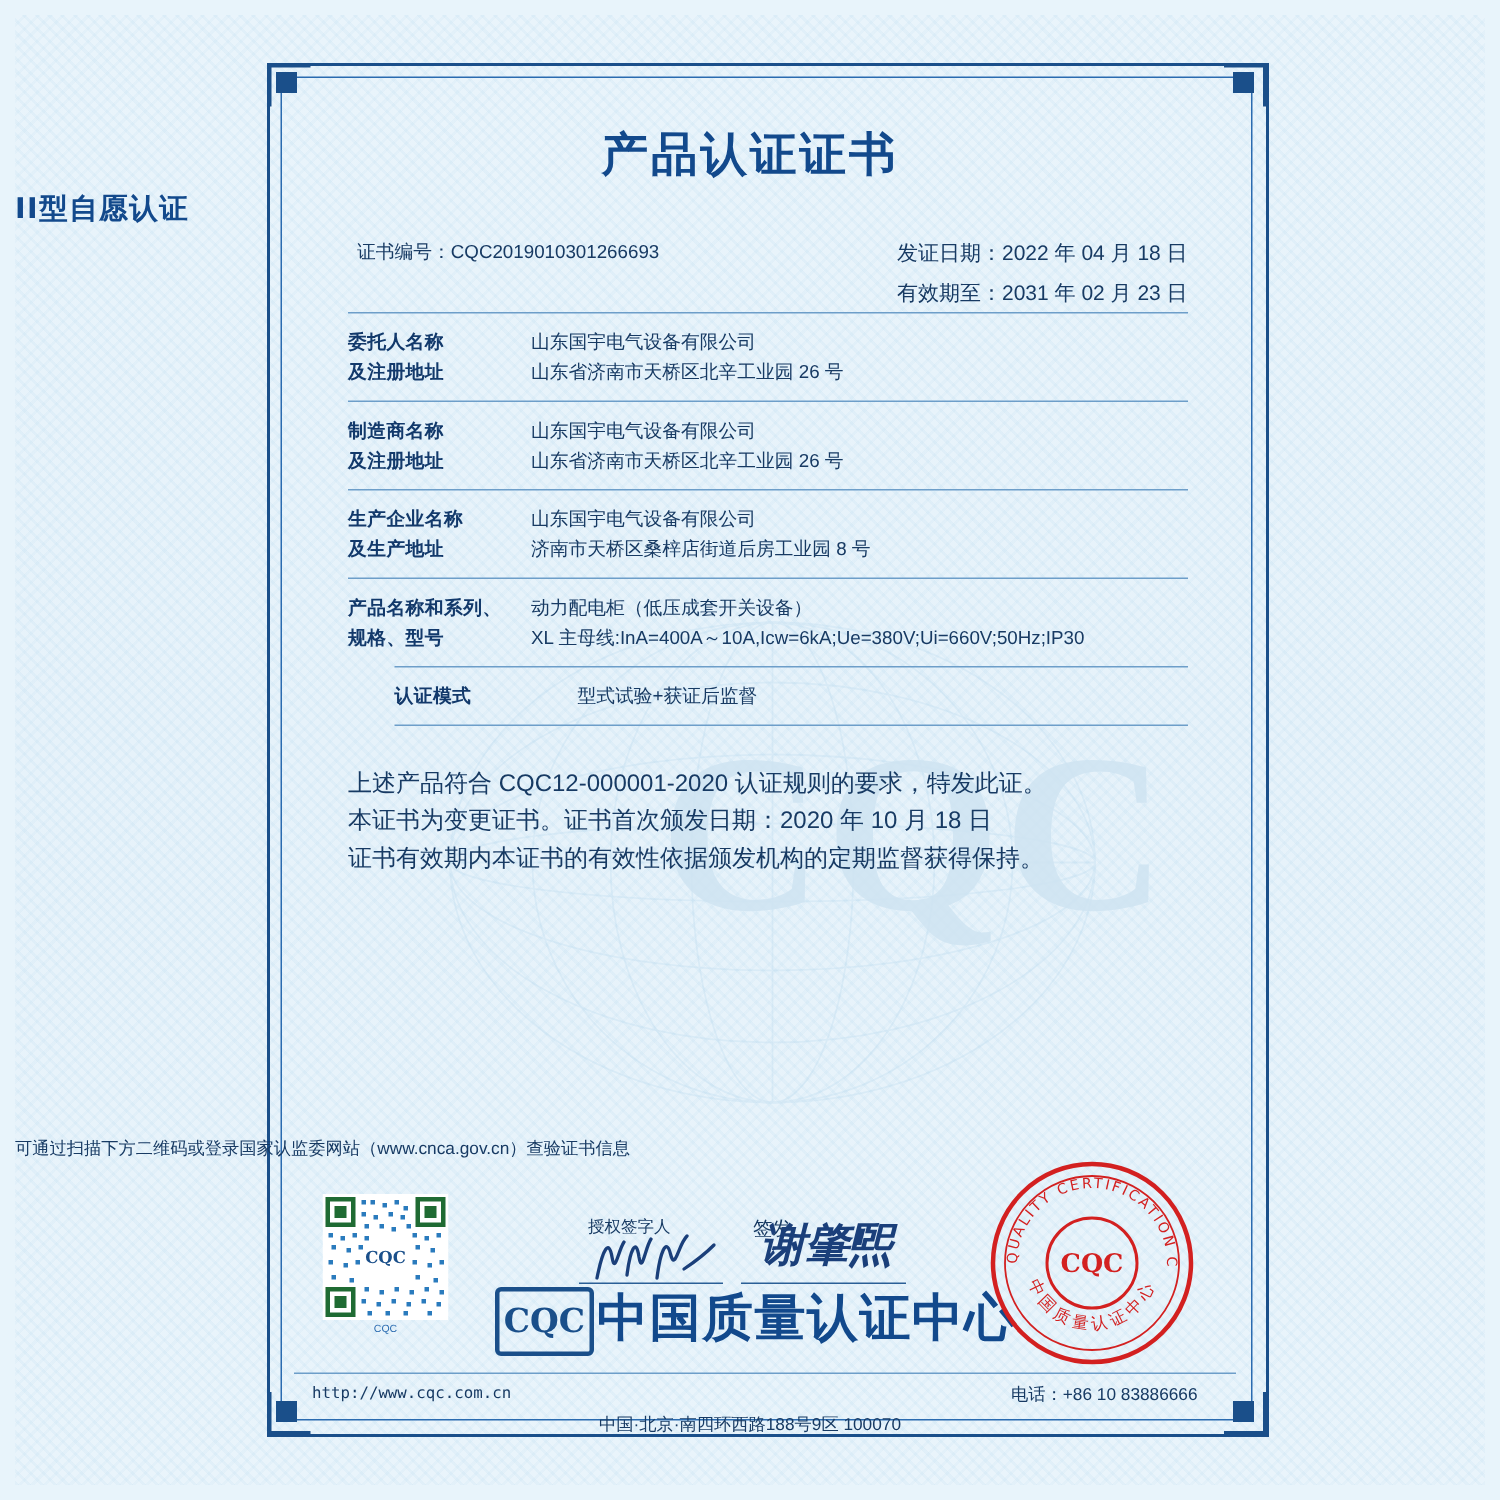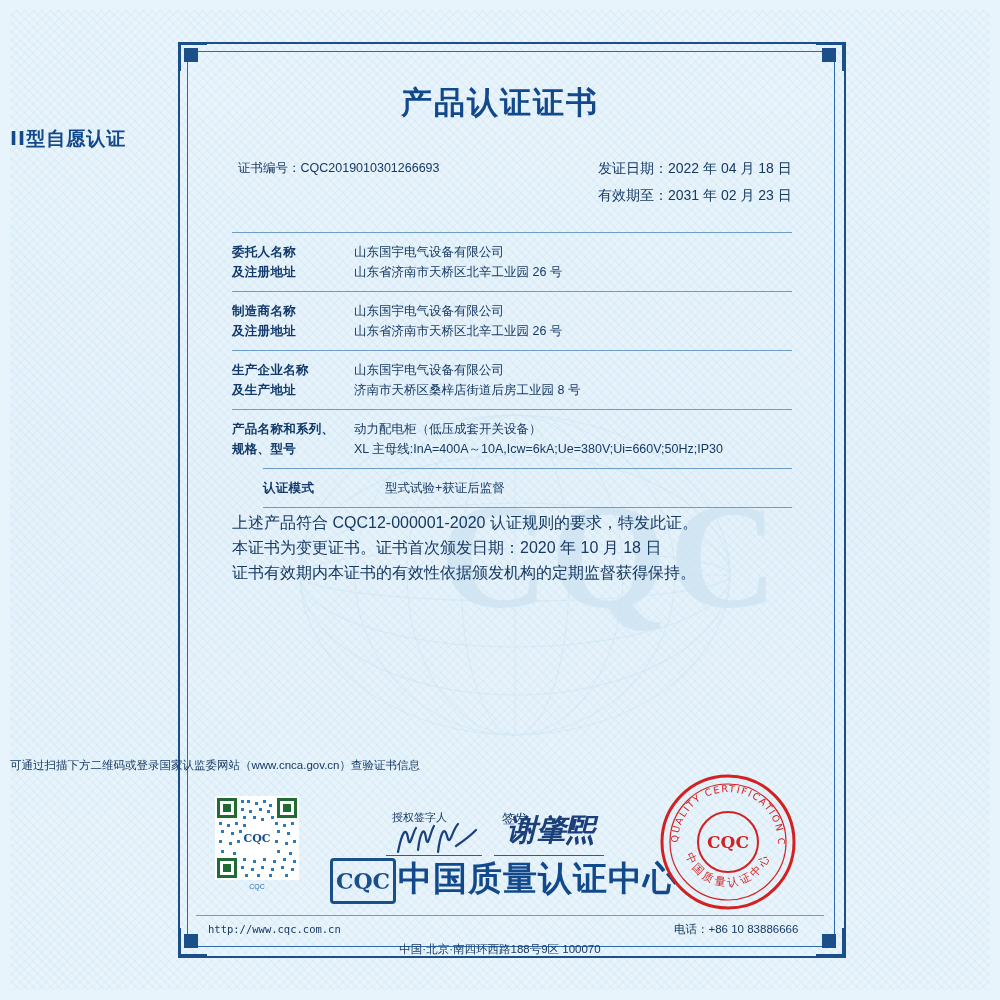--- a/index.html
+++ b/index.html
@@ -70,21 +70,21 @@
     font-size:19px;font-weight:bold;color:#12498c;letter-spacing:1px;
   }
 
   .meta-left{position:absolute;left:228px;top:150px;font-size:12.5px;color:#173a63;text-align:right;}
   .meta-right{position:absolute;left:568px;top:150px;font-size:14px;color:#173a63;margin-left:20px;}
   .meta-right div{margin-bottom:9px;}
 
   
   .fields{position:absolute;left:222px;top:198px;width:560px;font-size:12.5px;color:#173a63;}
   .grp{border-top:1px solid #6d9ec9;padding:9px 0 8px 0;}
-  .grp:first-child{border-top:1px solid #6d9ec9;margin-top:24px;}
+  .grp:first-child{border-top:1px solid #6d9ec9;}
   .row{display:flex;align-items:flex-start;line-height:19px;margin:1px 0;}
   .lab{width:122px;flex:none;font-weight:bold;color:#12396b;letter-spacing:.3px;}
   .val{flex:1;color:#173a63;}
   .grp-last{border-bottom:1px solid #6d9ec9;margin-left:31px;}
 
   
   .notes{position:absolute;left:222px;top:500px;width:560px;font-size:16px;color:#173a63;line-height:25px;}
 
   
   .notice{

